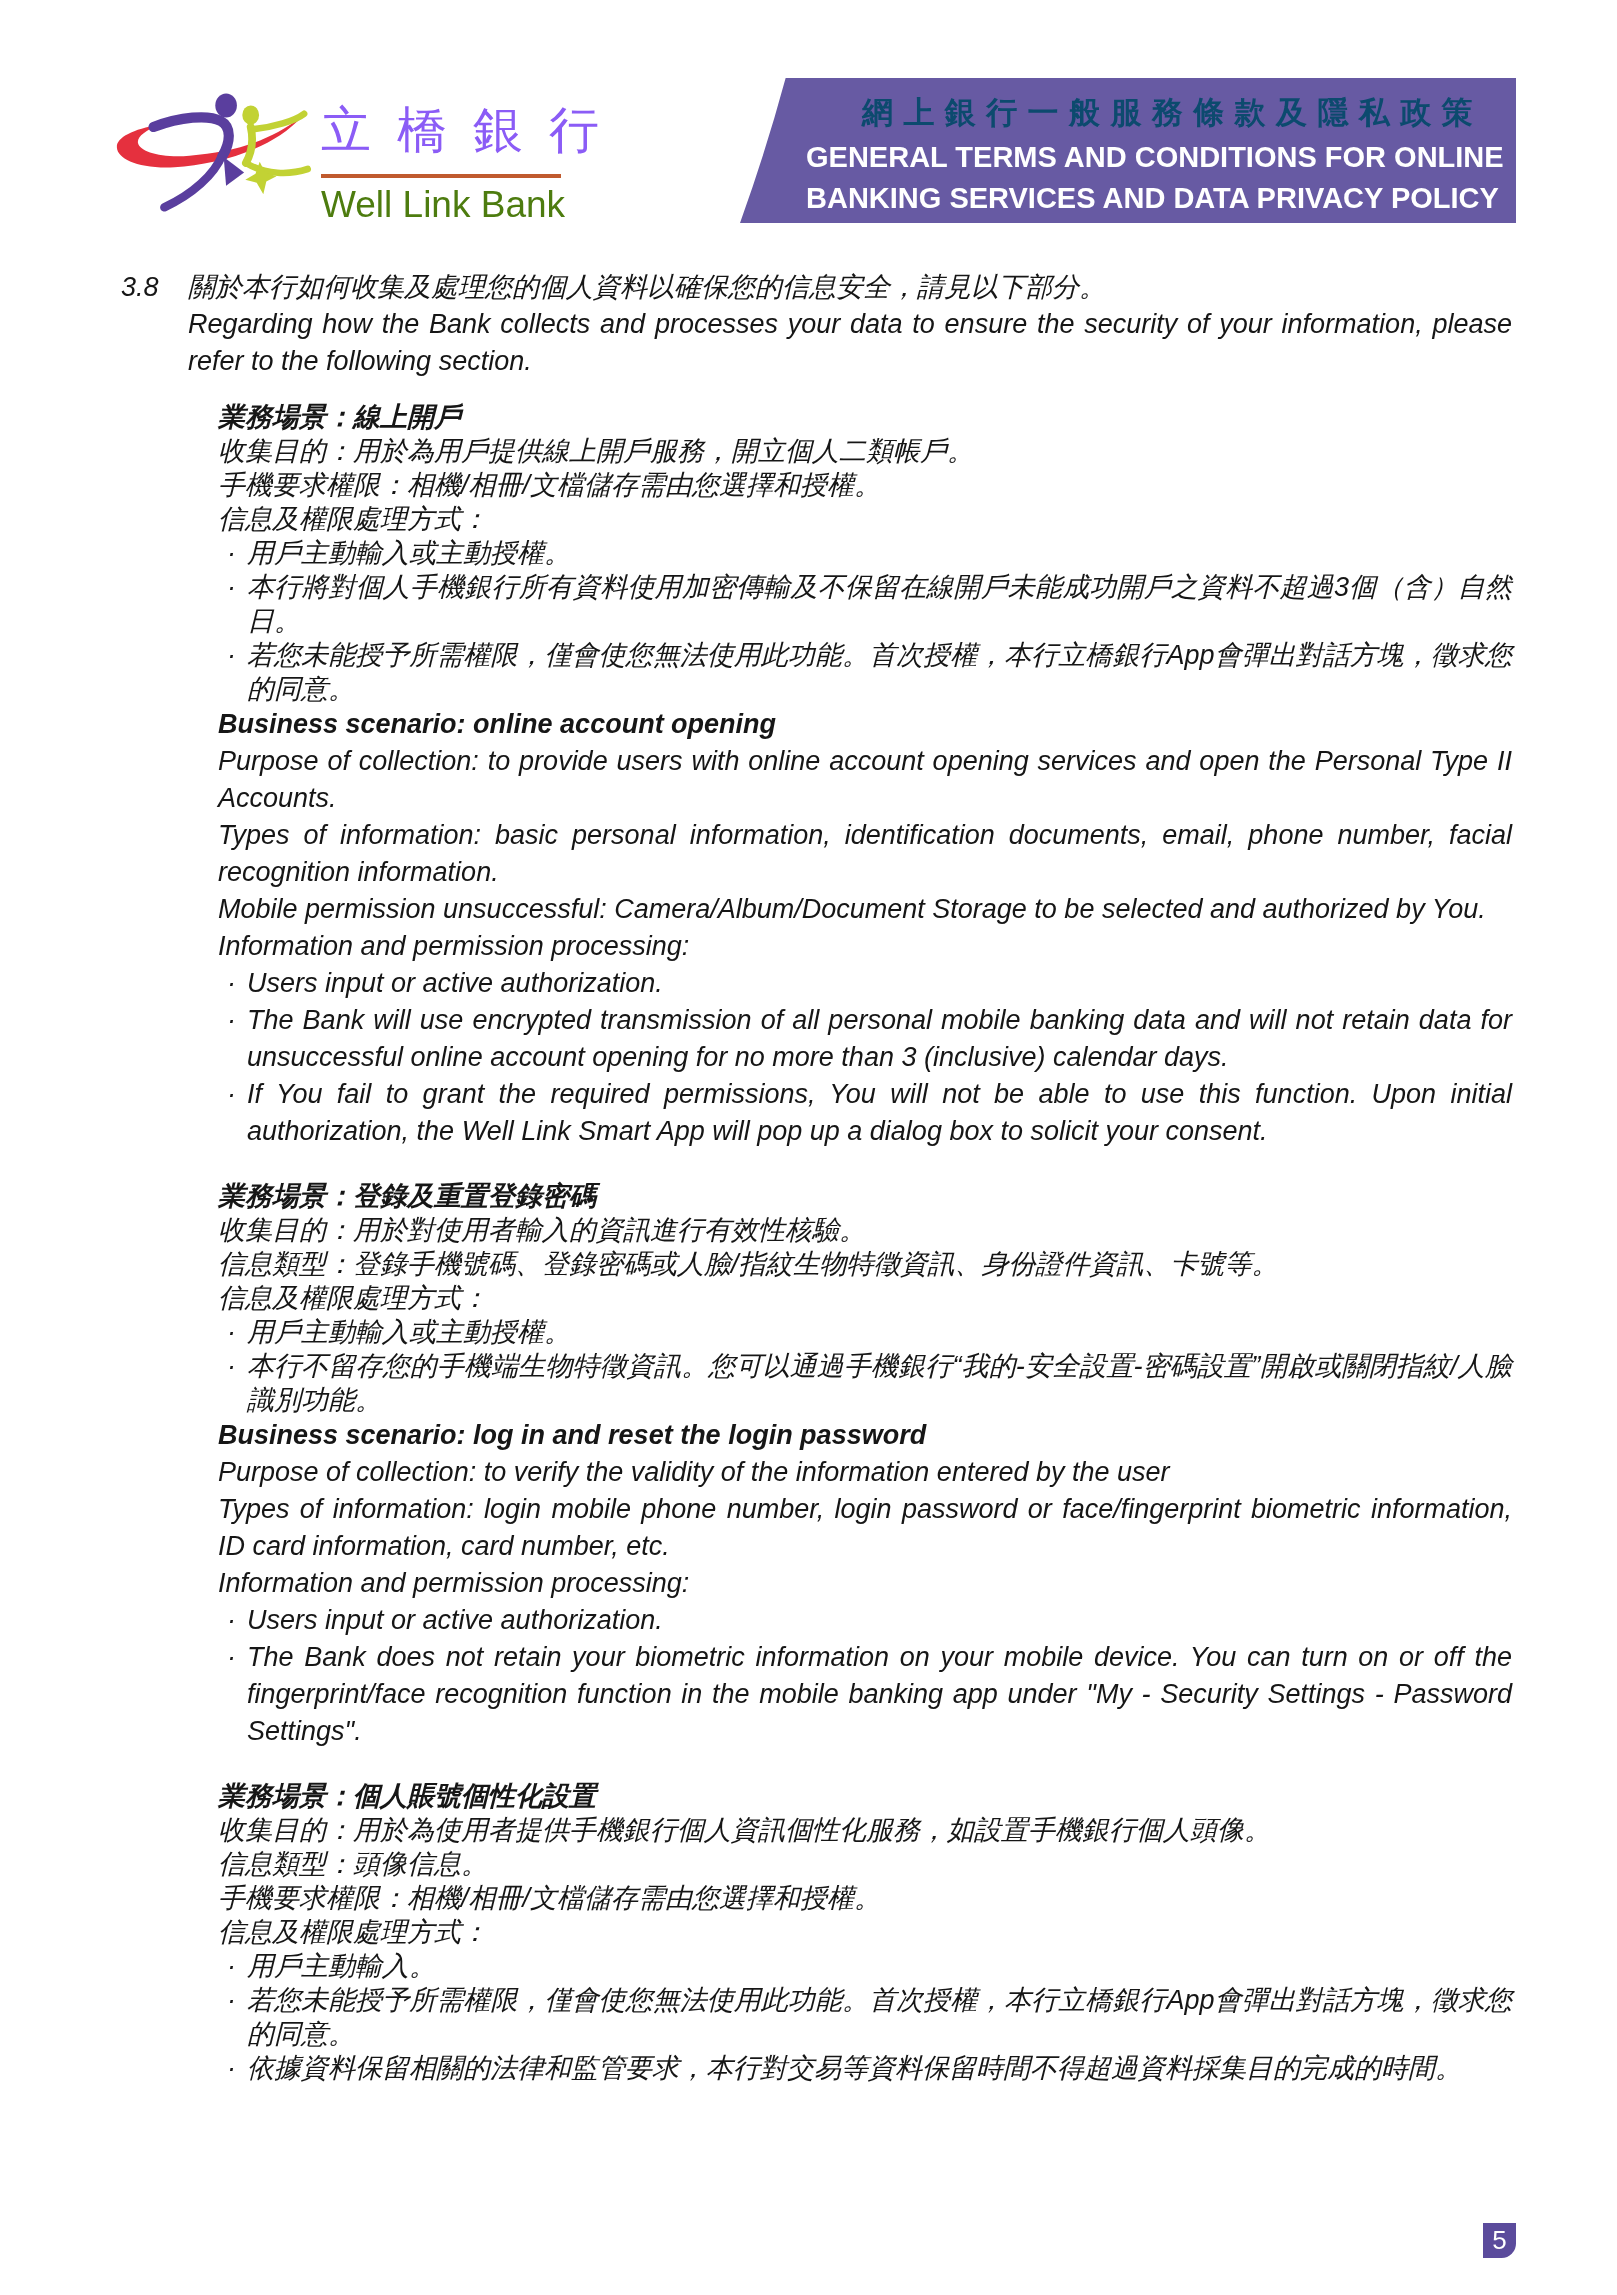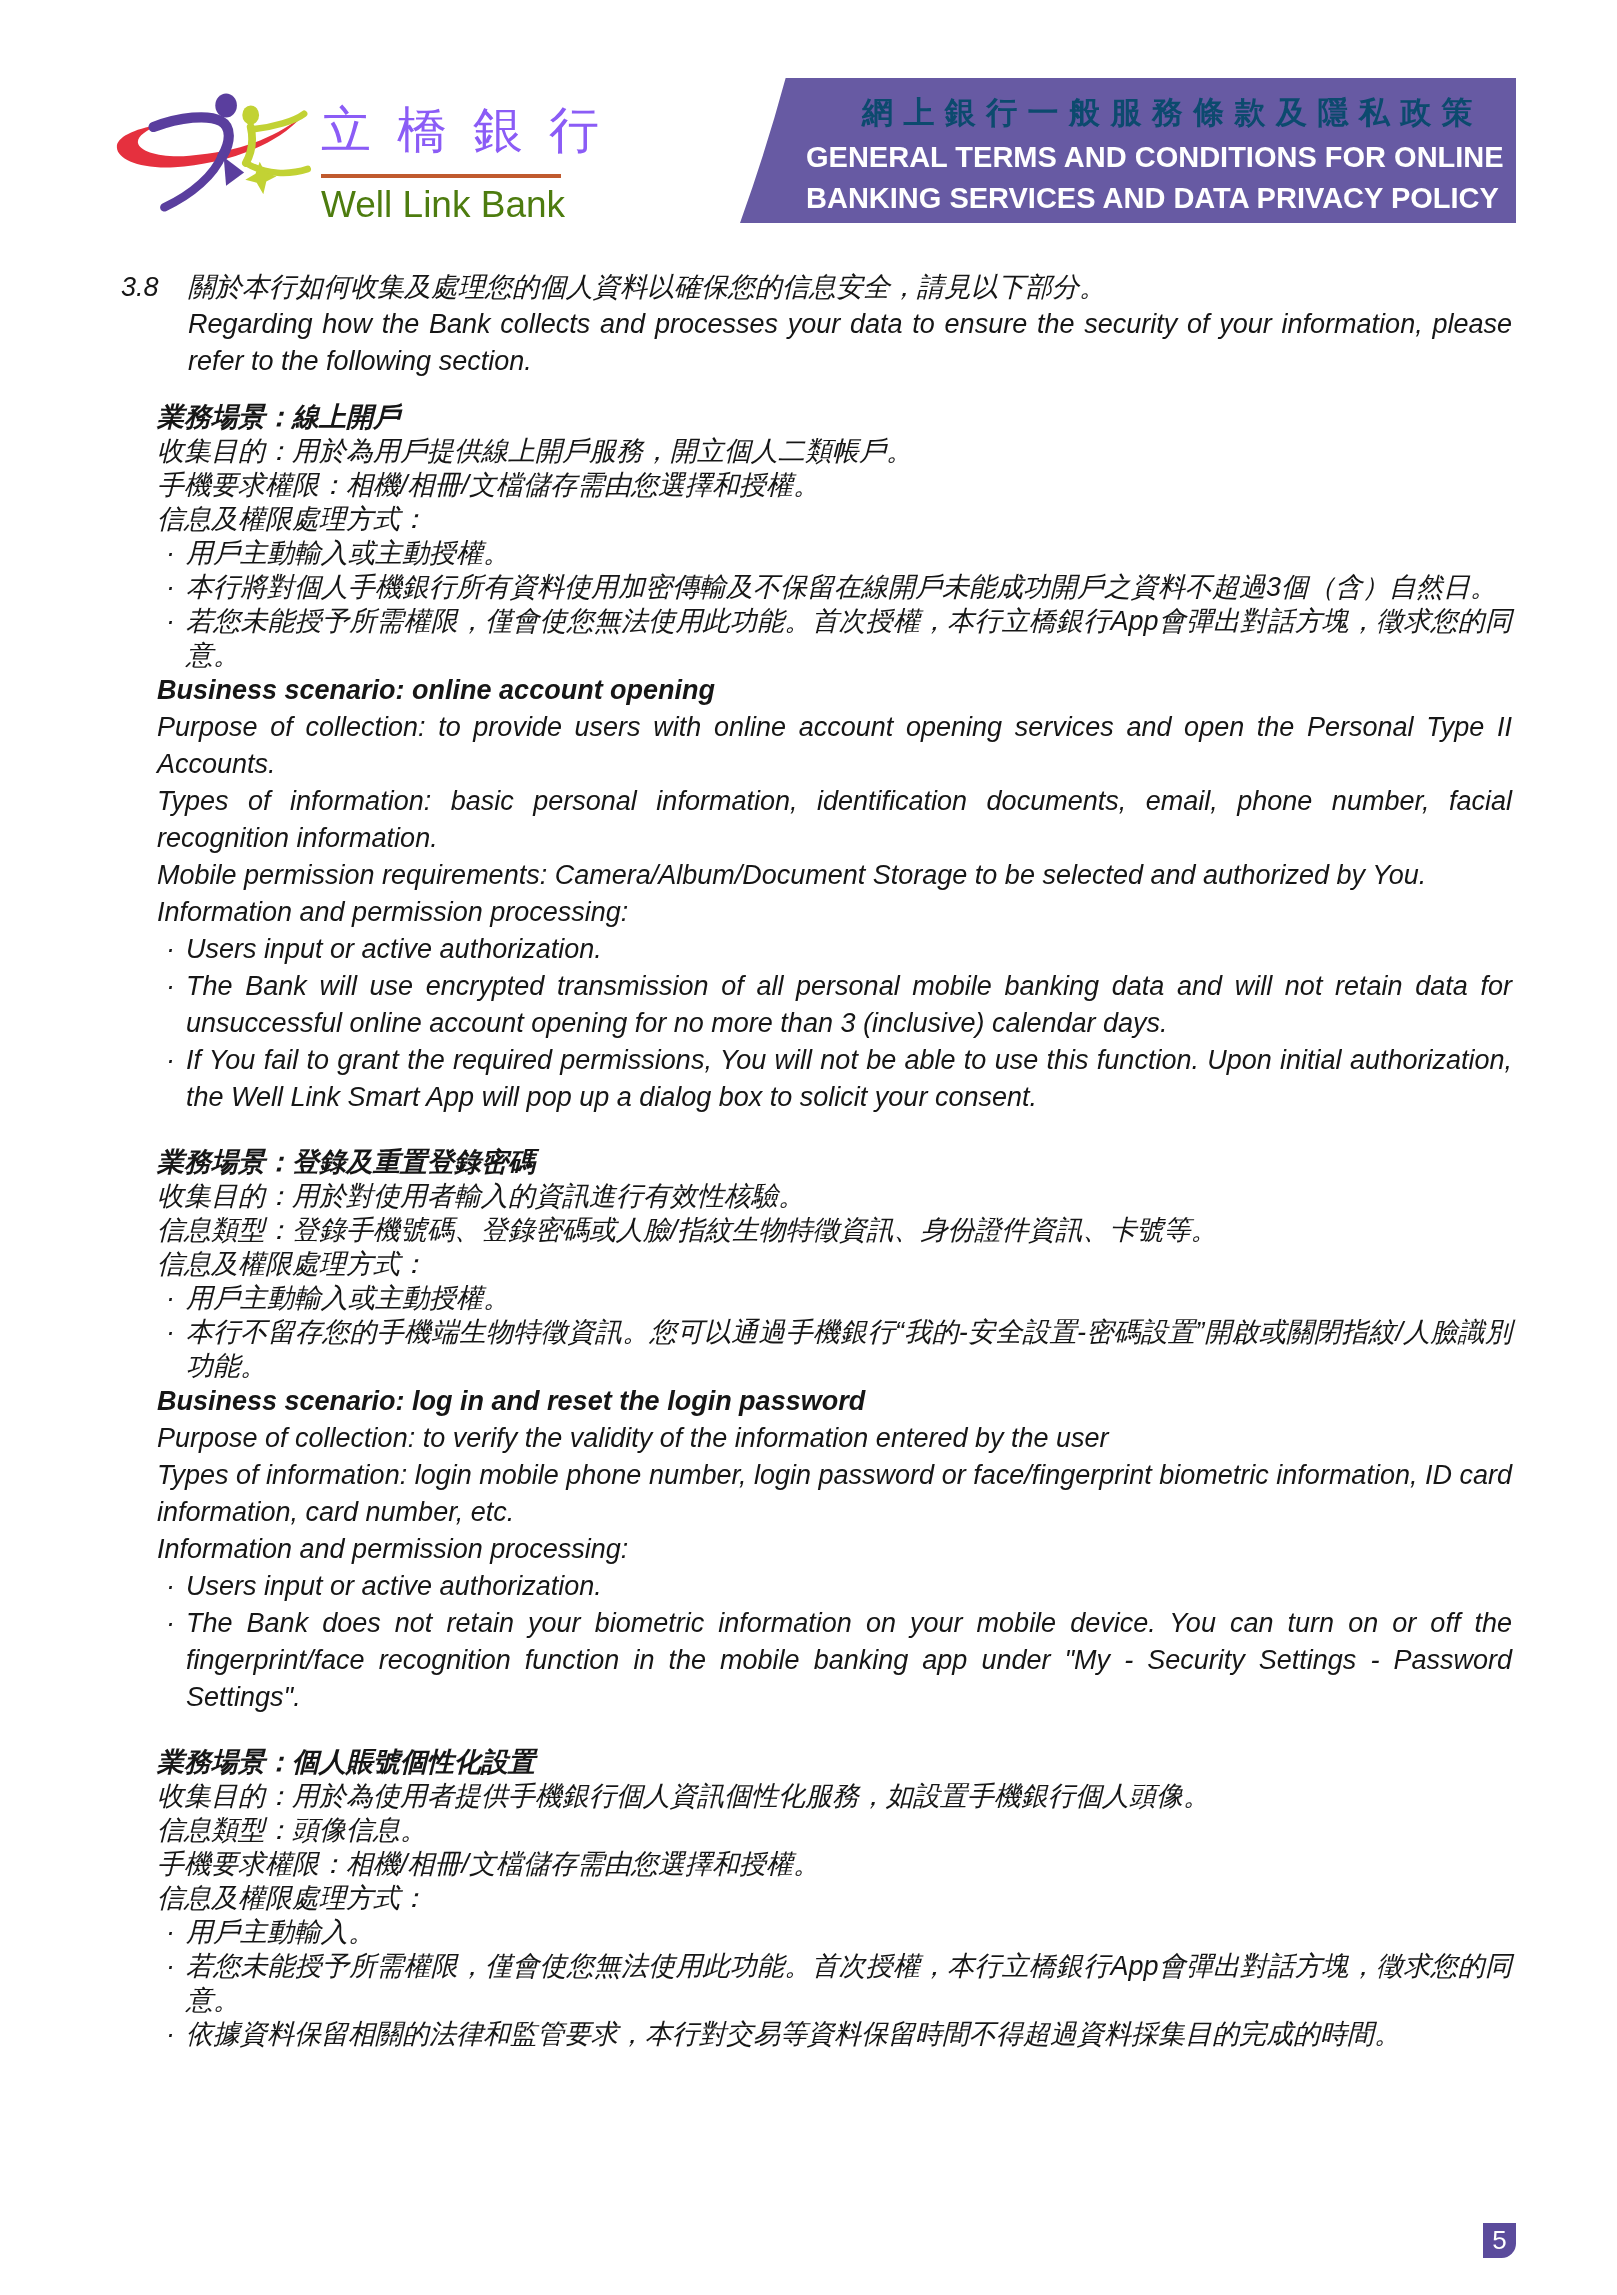--- a/index.html
+++ b/index.html
@@ -28,21 +28,21 @@
   
   .main{position:absolute;left:121px;top:269px;width:1391px;font-style:italic;}
   .intro{display:flex;}
   .intro-num{flex:0 0 67px;font-size:27px;line-height:37px;}
   .intro-body{flex:1;}
   p{margin:0;}
   .cn,.cn-head{font-size:27px;line-height:34px;text-align:justify;}
   .en,.en-head{font-size:27px;line-height:37px;text-align:justify;}
   .intro-body .cn{line-height:37px;}
   .cn-head,.en-head{font-weight:700;text-align:left;}
-  .scenarios{margin-left:36px;}
+  .scenarios{margin-left:97px;}
   .scenario{margin-top:19.6px;}
   .scenario + .scenario{margin-top:29px;}
   .bullet{position:relative;padding-left:29px;}
   .bullet .dot{position:absolute;left:9px;top:0;}
   
   .page-badge{
     position:absolute;left:1483px;top:2223px;width:33px;height:35px;
     background:#5b4b9c;color:#ffffff;font-size:26px;
     display:flex;align-items:center;justify-content:center;
     border-bottom-right-radius:14.4px;
@@ -105,21 +105,21 @@
           <p class="cn-head"><span>業務場景：線上開戶</span></p>
           <p class="cn"><span>收集目的：用於為用戶提供線上開戶服務，開立個人二類帳戶。</span></p>
           <p class="cn"><span>手機要求權限：相機/相冊/文檔儲存需由您選擇和授權。</span></p>
           <p class="cn"><span>信息及權限處理方式：</span></p>
           <p class="cn bullet"><span class="dot">·</span><span>用戶主動輸入或主動授權。</span></p>
           <p class="cn bullet"><span class="dot">·</span><span>本行將對個人手機銀行所有資料使用加密傳輸及不保留在線開戶未能成功開戶之資料不超過3個（含）自然日。</span></p>
           <p class="cn bullet"><span class="dot">·</span><span>若您未能授予所需權限，僅會使您無法使用此功能。首次授權，本行立橋銀行App會彈出對話方塊，徵求您的同意。</span></p>
           <p class="en-head"><span>Business scenario: online account opening</span></p>
           <p class="en"><span>Purpose of collection: to provide users with online account opening services and open the Personal Type II Accounts.</span></p>
           <p class="en"><span>Types of information: basic personal information, identification documents, email, phone number, facial recognition information.</span></p>
-          <p class="en"><span>Mobile permission requirements: Camera/Album/Document Storage to be selected and authorized by You.</span></p>
+          <p class="en"><span>Mobile permission unsuccessful: Camera/Album/Document Storage to be selected and authorized by You.</span></p>
           <p class="en"><span>Information and permission processing:</span></p>
           <p class="en bullet"><span class="dot">·</span><span>Users input or active authorization.</span></p>
           <p class="en bullet"><span class="dot">·</span><span>The Bank will use encrypted transmission of all personal mobile banking data and will not retain data for unsuccessful online account opening for no more than 3 (inclusive) calendar days.</span></p>
           <p class="en bullet"><span class="dot">·</span><span>If You fail to grant the required permissions, You will not be able to use this function. Upon initial authorization, the Well Link Smart App will pop up a dialog box to solicit your consent.</span></p>
         </section>
         <section class="scenario">
           <p class="cn-head"><span>業務場景：登錄及重置登錄密碼</span></p>
           <p class="cn"><span>收集目的：用於對使用者輸入的資訊進行有效性核驗。</span></p>
           <p class="cn"><span>信息類型：登錄手機號碼、登錄密碼或人臉/指紋生物特徵資訊、身份證件資訊、卡號等。</span></p>
           <p class="cn"><span>信息及權限處理方式：</span></p>

